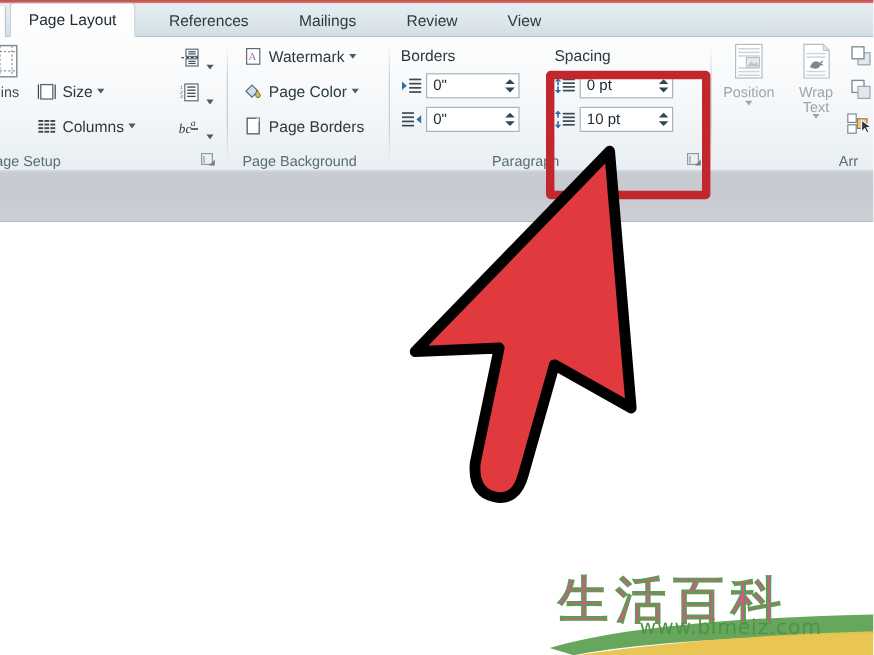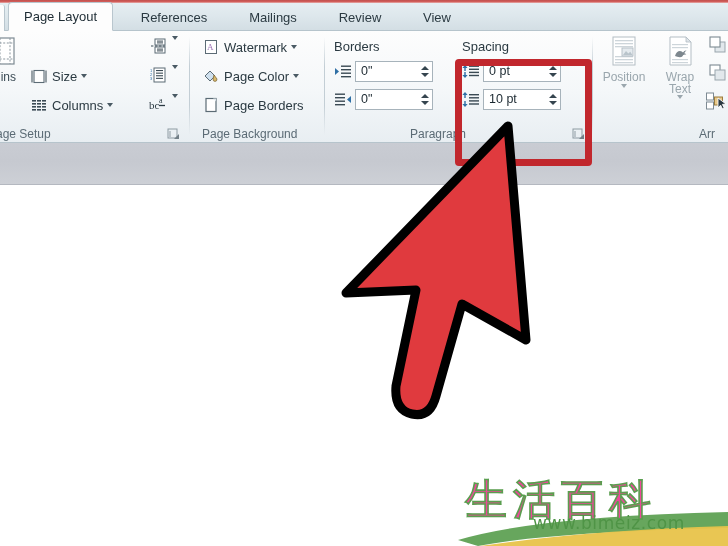--- a/index.html
+++ b/index.html
@@ -111,23 +111,24 @@
     width: 0; height: 0;
     border-left: 3.5px solid transparent;
     border-right: 3.5px solid transparent;
     border-top: 4px solid #4a5a64;
   }
   .caret.dim { border-top-color: #9aa6ad; }
 
   
   .ico-btn {
     position: absolute;
-    display: flex; align-items: flex-start;
+    display: flex; align-items: flex-end;
     height: 22px;
     cursor: default;
+    font-style: italic;
   }
   .ico-btn .si { width: 20px; height: 20px; }
 
   
   .field-row {
     position: absolute;
     display: flex; align-items: center;
   }
   .field-icon { width: 18px; height: 18px; margin-right: 3px; flex: 0 0 18px; }
   .spin {

